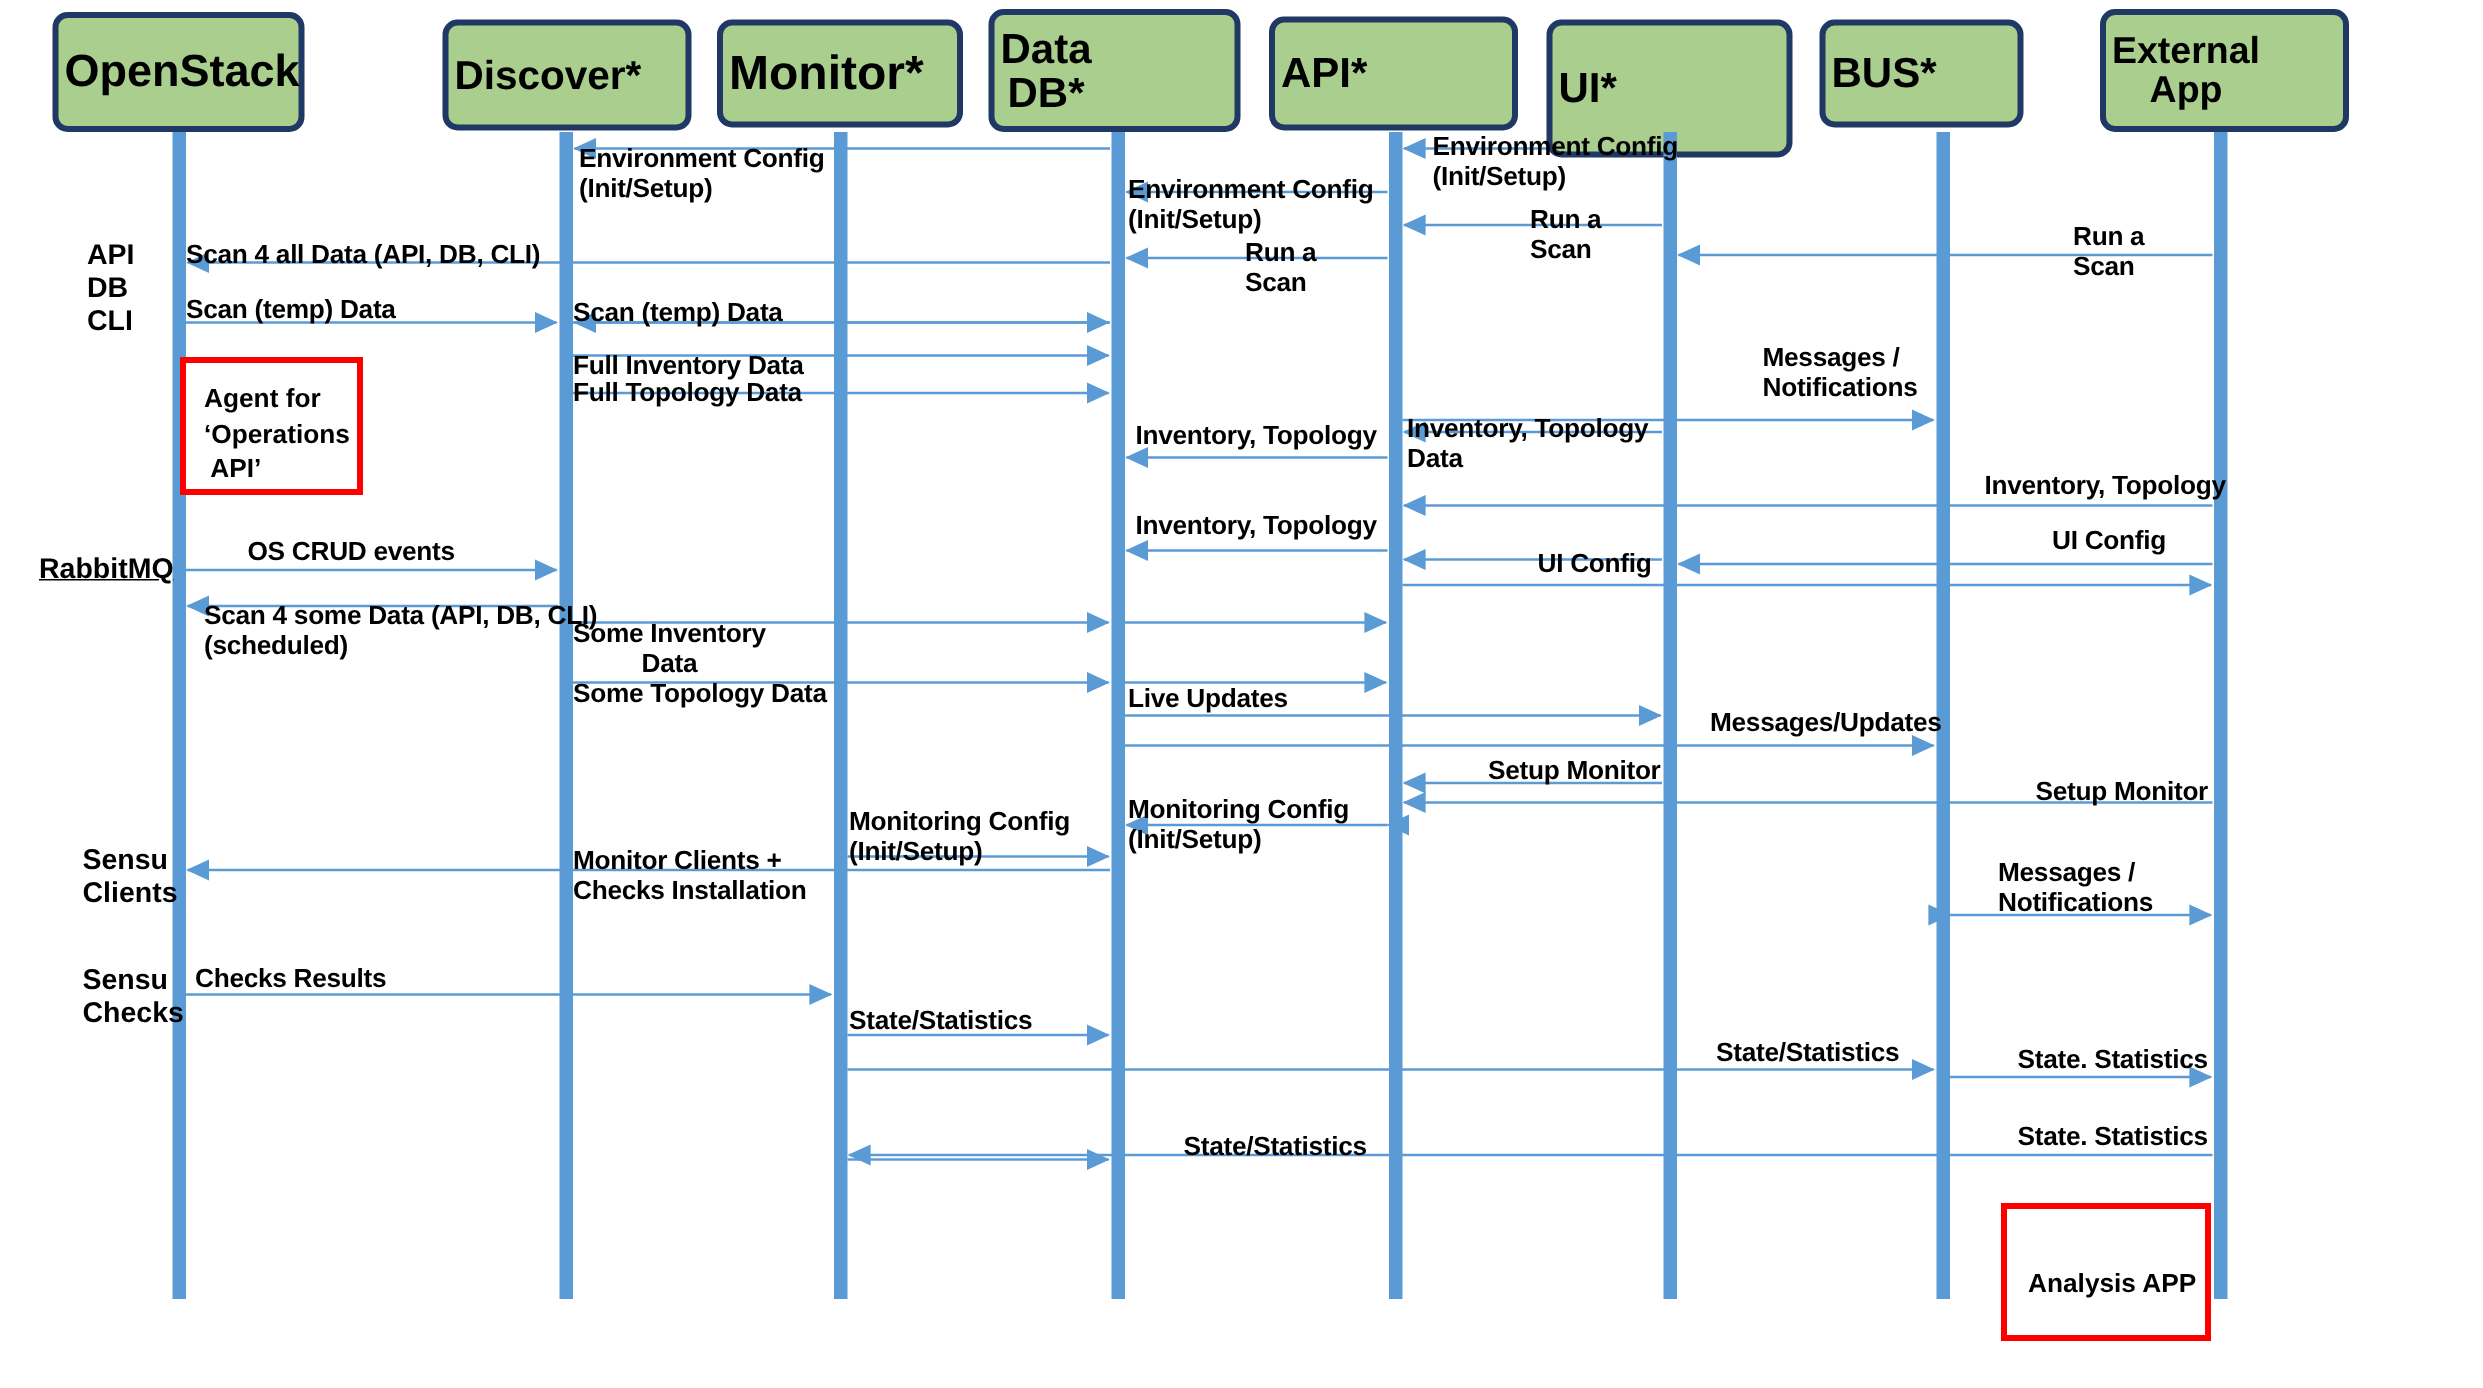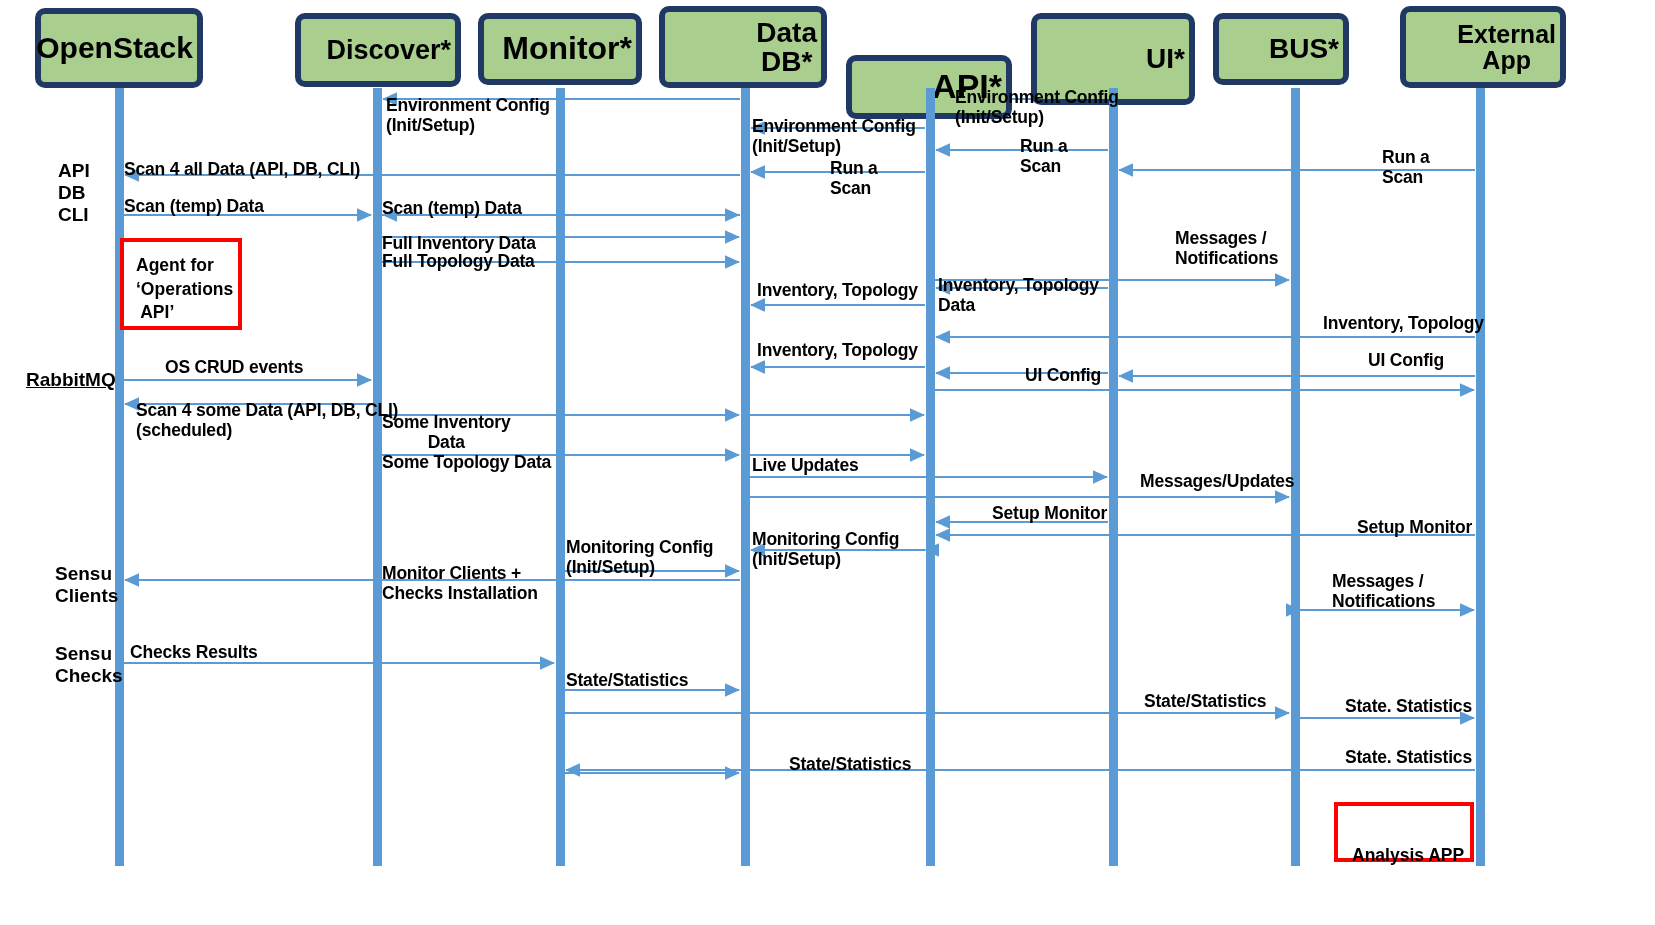--- a/index.html
+++ b/index.html
@@ -3,26 +3,26 @@
 <meta charset="utf-8">
 <title>Sequence Diagram</title>
 <style>
   html,body{margin:0;padding:0;background:#ffffff;}
   body{font-family:"Liberation Sans", sans-serif;}
   #canvas{position:relative;width:1655px;height:925px;background:#ffffff;overflow:hidden;}
 
   .actor-box{
     position:absolute;
     background:#A9CE8E;
-    border:6px solid #d946ef;
+    border:4px solid #d946ef;
     border-radius:10px;
     box-sizing:border-box;
     display:flex;
     align-items:center;
-    justify-content:flex-end;
+    justify-content:flex-start;
     text-align:center;
     color:#000000;
     font-weight:700;
     line-height:1.05;
     padding:2px 4px;
   }
   .actor-box span{display:block;width:100%;}
 
   .lifeline{
     position:absolute;
@@ -143,21 +143,21 @@
         <div>
           <span>Monitor*</span>
         </div>
       </div>
       <div class="actor-box" style="left: 659px; top: 6px; width: 168px; height: 82px; font-size: 28px; background: rgb(169, 206, 142); border-color: rgb(31, 56, 100);">
         <div>
           <span>Data</span>
           <span>DB*</span>
         </div>
       </div>
-      <div class="actor-box" style="left: 846px; top: 11px; width: 166px; height: 64px; font-size: 34px; background: rgb(169, 206, 142); border-color: rgb(31, 56, 100); margin-top: 44px;">
+      <div class="actor-box" style="left: 846px; top: 11px; width: 166px; height: 76px; font-size: 28px; background: rgb(169, 206, 142); border-color: rgb(31, 56, 100);">
         <div>
           <span>API*</span>
         </div>
       </div>
       <div class="actor-box" style="left: 1031px; top: 13px; width: 164px; height: 92px; font-size: 28px; background: rgb(169, 206, 142); border-color: rgb(31, 56, 100);">
         <div>
           <span>UI*</span>
         </div>
       </div>
       <div class="actor-box" style="left: 1213px; top: 13px; width: 136px; height: 72px; font-size: 28px; background: rgb(169, 206, 142); border-color: rgb(31, 56, 100);">
@@ -243,18 +243,18 @@
 Clients</div>
       <div class="side-label" style="left: 55px; top: 643px;">Sensu
 Checks</div>
     </div>
   <div id="callouts-layer">
       <div class="callout" style="left: 120px; top: 238px; width: 122px; height: 92px; border-color: rgb(255, 0, 0);">
         <div class="ctext" style="left: 12px; top: 12px;">Agent for
 ‘Operations
  API’</div>
       </div>
-      <div class="callout" style="left: 1334px; top: 802px; width: 140px; height: 60px; border-color: rgb(255, 0, 0);">
+      <div class="callout" style="left: 1334px; top: 802px; width: 140px; height: 92px; border-color: rgb(255, 0, 0);">
         <div class="ctext" style="left: 14px; top: 38px;">Analysis APP</div>
       </div>
     </div>
 
 </div>
 
 </body></html>

